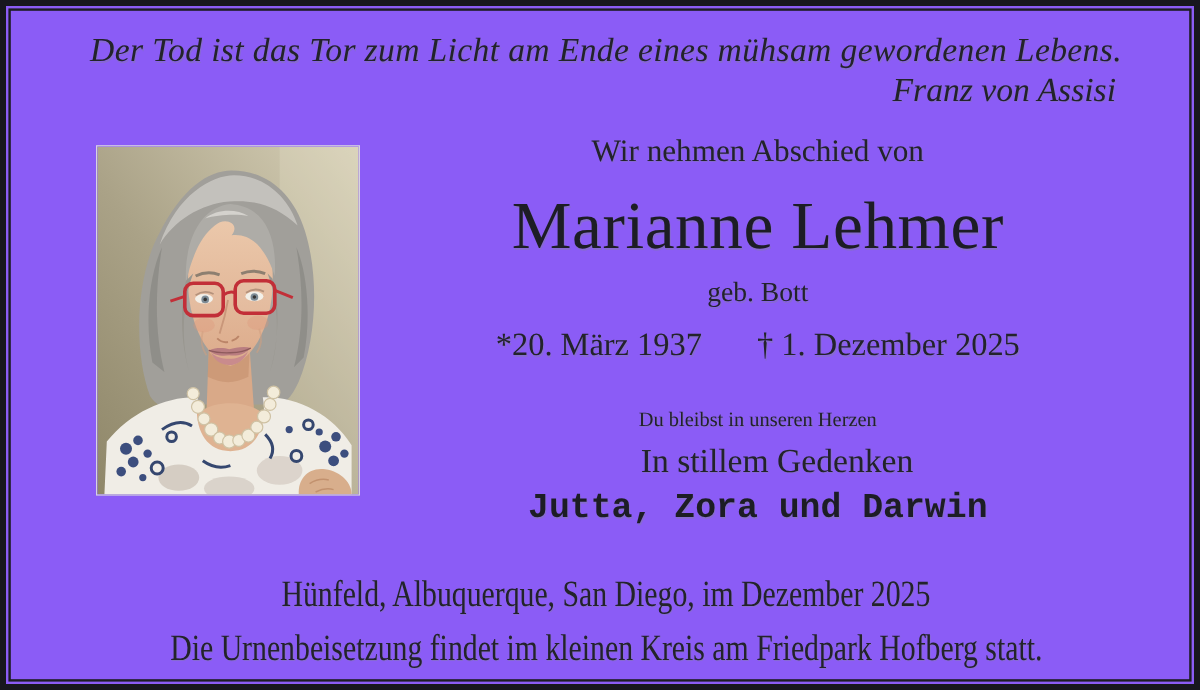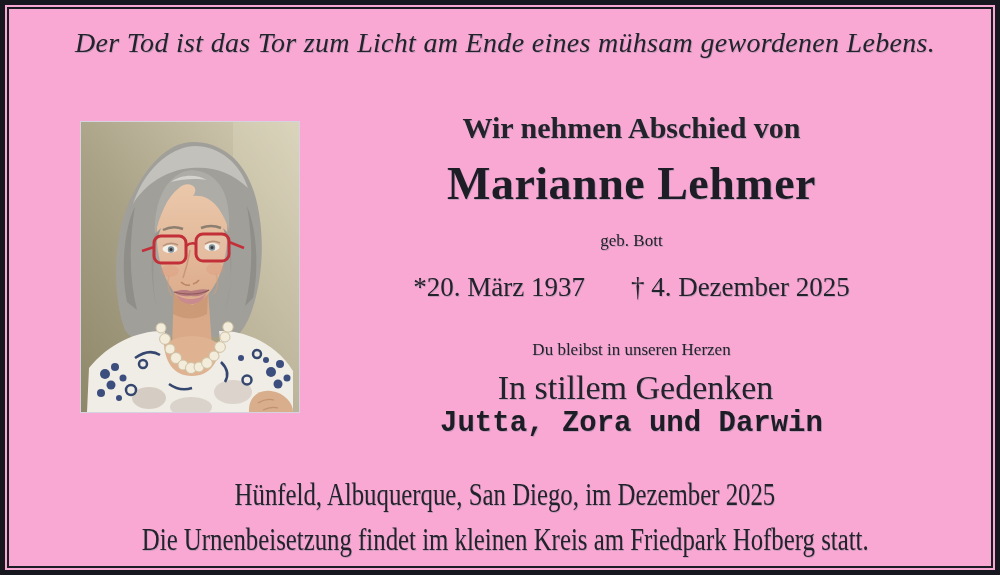--- a/index.html
+++ b/index.html
@@ -3,61 +3,62 @@
 <meta charset="utf-8">
 <style>
   html, body { margin:0; padding:0; }
   body {
     width:1000px; height:575px; overflow:hidden;
     background:#cfccd8;
     font-family:"Liberation Serif", serif;
   }
   .ad {
     position:absolute; left:0; top:0; width:1000px; height:575px;
-    background:#f9a8d4; border:5px solid #17171f; box-sizing:border-box;
+    background:#8b5cf6; border:5px solid #17171f; box-sizing:border-box;
   }
   .inner-frame {
     position:absolute; left:2px; top:2px; right:2px; bottom:2px;
     border:2px solid #1c1c24; box-sizing:border-box;
   }
   .txt { position:absolute; color:#23232b; text-shadow:0.8px 1.2px 0 rgba(130,130,155,0.40); }
   .quote-line {
     left:0; width:1000px; top:22px; text-align:center;
     font-style:italic; font-size:28px; letter-spacing:0.3px;
   }
   .quote-attr {
     left:0; right:65px; top:55px; text-align:right;
     font-style:italic; font-size:28px;
   }
   .photo {
     position:absolute; left:75px; top:116px; width:218px; height:290px;
     border:1px solid #d6d3e0; box-sizing:content-box; overflow:hidden;
   }
   .photo svg { display:block; width:100%; height:100%; }
   .col { position:absolute; left:293px; top:0; width:667px; text-align:center; }
-  .intro   { left:0; width:100%; top:106px; font-size:30px;font-weight:bold; }
-  .name    { left:0; width:100%; top:152px; font-size:46px; font-weight:bold; letter-spacing:0.5px; color:#1d1d25; }
-  .maiden  { left:0; width:100%; top:226px; font-size:17px; }
+  .intro   { left:0; width:100%; top:106px; font-size:26px; }
+  .name    { left:0; width:100%; top:152px; font-size:56px; font-weight:normal; letter-spacing:0.5px; color:#1d1d25; }
+  .maiden  { left:0; width:100%; top:226px; font-size:23px; }
   .dates   { left:0; width:100%; top:267px; font-size:27px; }
   .dates .gap { display:inline-block; width:46px; }
   .rem1    { left:0; width:100%; top:335px; font-size:17px; }
-  .rem2    { left:4px; width:100%; top:364px; font-size:34px; }
+  .rem2    { left:16px; width:100%; top:364px; font-size:28px; }
   .family  { left:0; width:100%; top:402px; font-size:29px; font-weight:bold; color:#1d1d25;font-family:Liberation Mono, monospace; }
   .footer-line { left:0; width:1000px; text-align:center; font-size:31px; white-space:nowrap; }
   .footer-line .cond { display:inline-block; transform:scaleX(0.80); transform-origin:50% 50%; }
   .places { top:472px; }
   .burial { top:517px; }
 </style>
 </head>
 <body>
 
 <div class="ad">
   <div class="inner-frame"></div>
 
   <div class="txt quote-line">Der Tod ist das Tor zum Licht am Ende eines mühsam gewordenen Lebens.</div>
+  <div class="txt quote-attr">Franz von Assisi</div>
 
   <div class="photo" title="Portrait of an elderly woman with gray hair, red glasses, pearl necklace and white blouse with blue floral pattern">
     <svg viewBox="0 0 218 290" preserveAspectRatio="none">
       <defs>
         <linearGradient id="bg" x1="0" y1="1" x2="1" y2="0">
           <stop offset="0" stop-color="#8f8769"></stop>
           <stop offset="0.45" stop-color="#aaa287"></stop>
           <stop offset="1" stop-color="#d6cfb6"></stop>
         </linearGradient>
         <linearGradient id="skin" x1="0" y1="0" x2="0" y2="1">
@@ -166,21 +167,21 @@
       <path d="M168,290 C167,277 176,267 190,269 C204,271 212,281 212,290 Z" fill="#d8ae8c"></path>
       <path d="M177,281 q8,-5 16,-3 M182,288 q8,-4 15,-2" stroke="#c2916e" stroke-width="1.2" fill="none"></path>
     </svg>
   </div>
 
   <div class="col">
     <div class="txt intro">Wir nehmen Abschied von</div>
     <div class="txt name">Marianne Lehmer</div>
     <div class="txt maiden">geb. Bott</div>
     <div class="txt dates">
-      <span>*20. März 1937</span><span class="gap"></span><span>† 4. Dezember 2025</span>
+      <span>*20. März 1937</span><span class="gap"></span><span>† 1. Dezember 2025</span>
     </div>
     <div class="txt rem1">Du bleibst in unseren Herzen</div>
     <div class="txt rem2">In stillem Gedenken</div>
     <div class="txt family">Jutta, Zora und Darwin</div>
   </div>
 
   <div class="txt footer-line places">
     <span class="cond">Hünfeld, Albuquerque, San Diego, im Dezember 2025</span>
   </div>
   <div class="txt footer-line burial">

